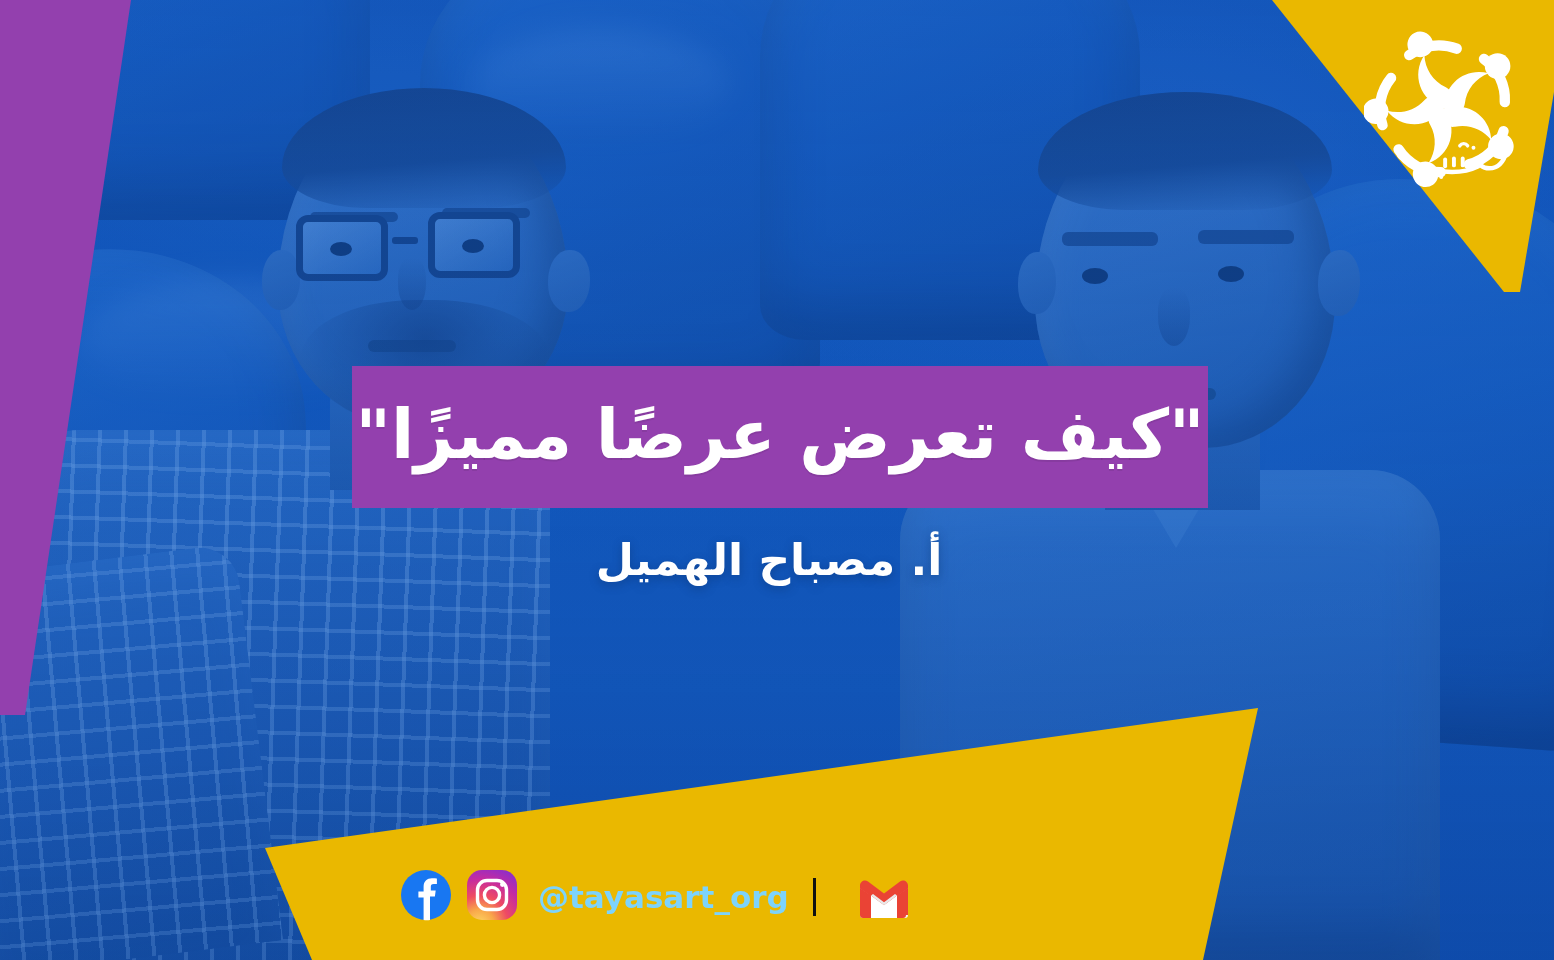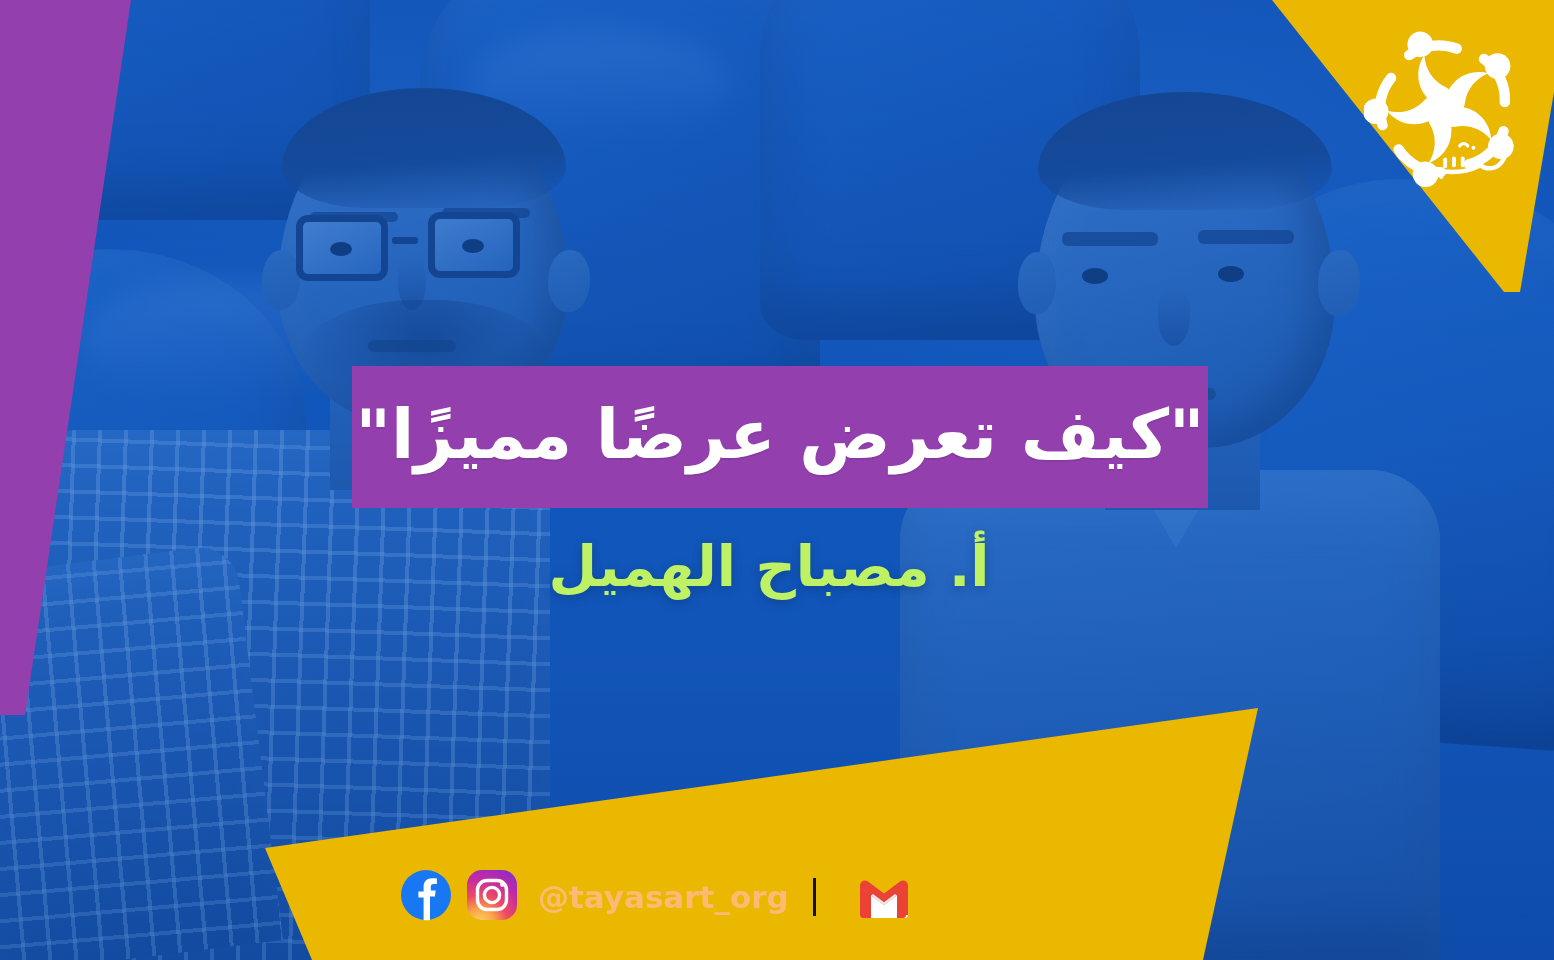--- a/index.html
+++ b/index.html
@@ -194,39 +194,39 @@
     transform:translateY(-2px);
     text-shadow:0 2px 0 rgba(0,0,0,.08);
   }
 
   
   .subtitle{
     position:absolute;
     left:0; right:16px; top:536px;
     text-align:center;
     direction:rtl;
-    color:#bef264;
-    font-size:56px;
+    color:#ffffff;
+    font-size:44px;
     font-weight:bold;
     line-height:1.1;
     text-shadow:0 3px 10px rgba(10,50,110,.45);
   }
 
   
   .footer{
     position:absolute;
     left:400px; top:866px;
     height:62px;
     display:flex;
     align-items:center;
     gap:14px;
   }
   .fb-icon, .ig-icon, .gm-icon{display:block;}
   .handle, .email{
-    color:#fdba74;
+    color:#7dd3fc;
     font-weight:bold;
     white-space:nowrap;
   }
   .handle{font-size:31px; margin-left:6px;}
   .email{font-size:28px;}
   .sep{
     width:3px; height:38px;
     background:#111111;
     margin:0 10px;
     display:inline-block;

